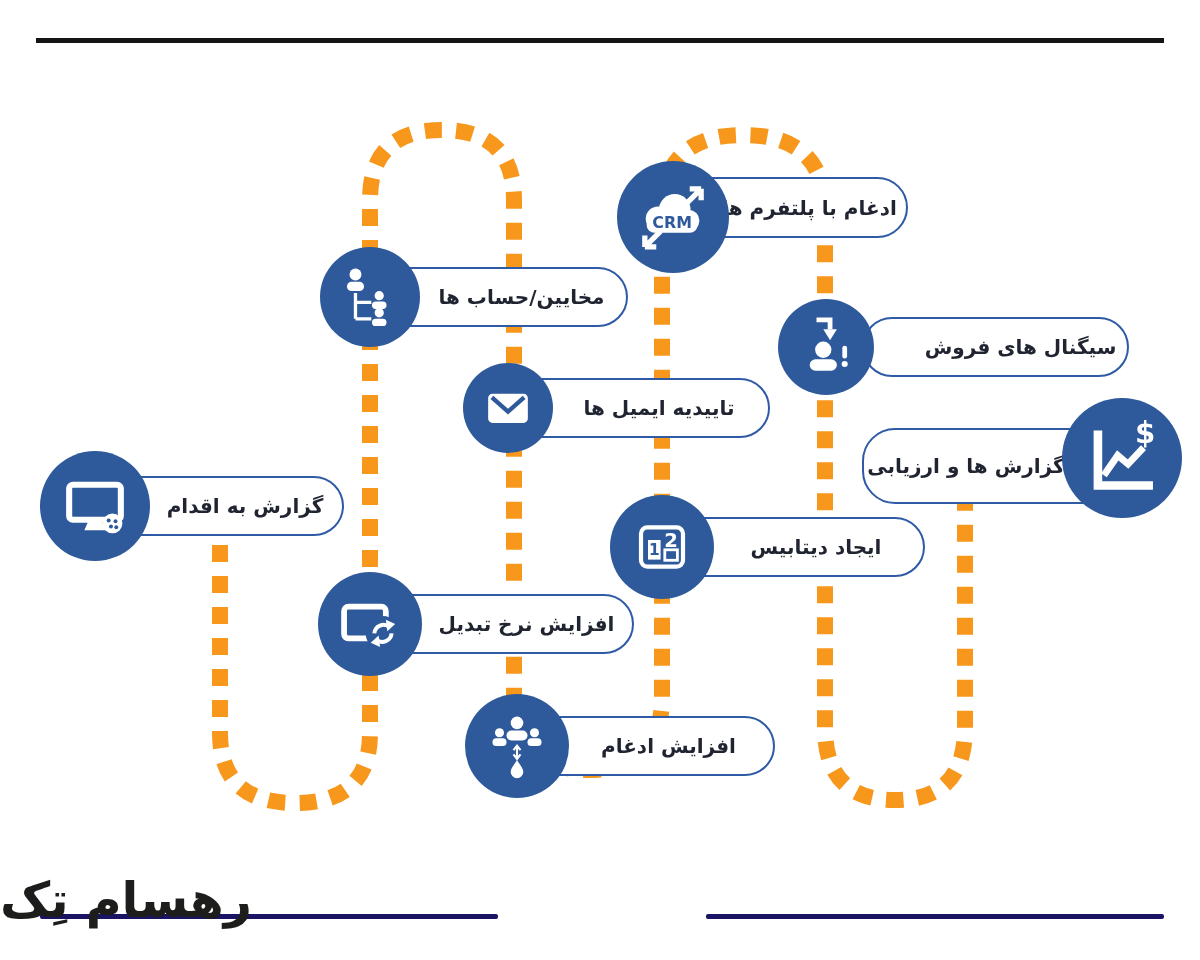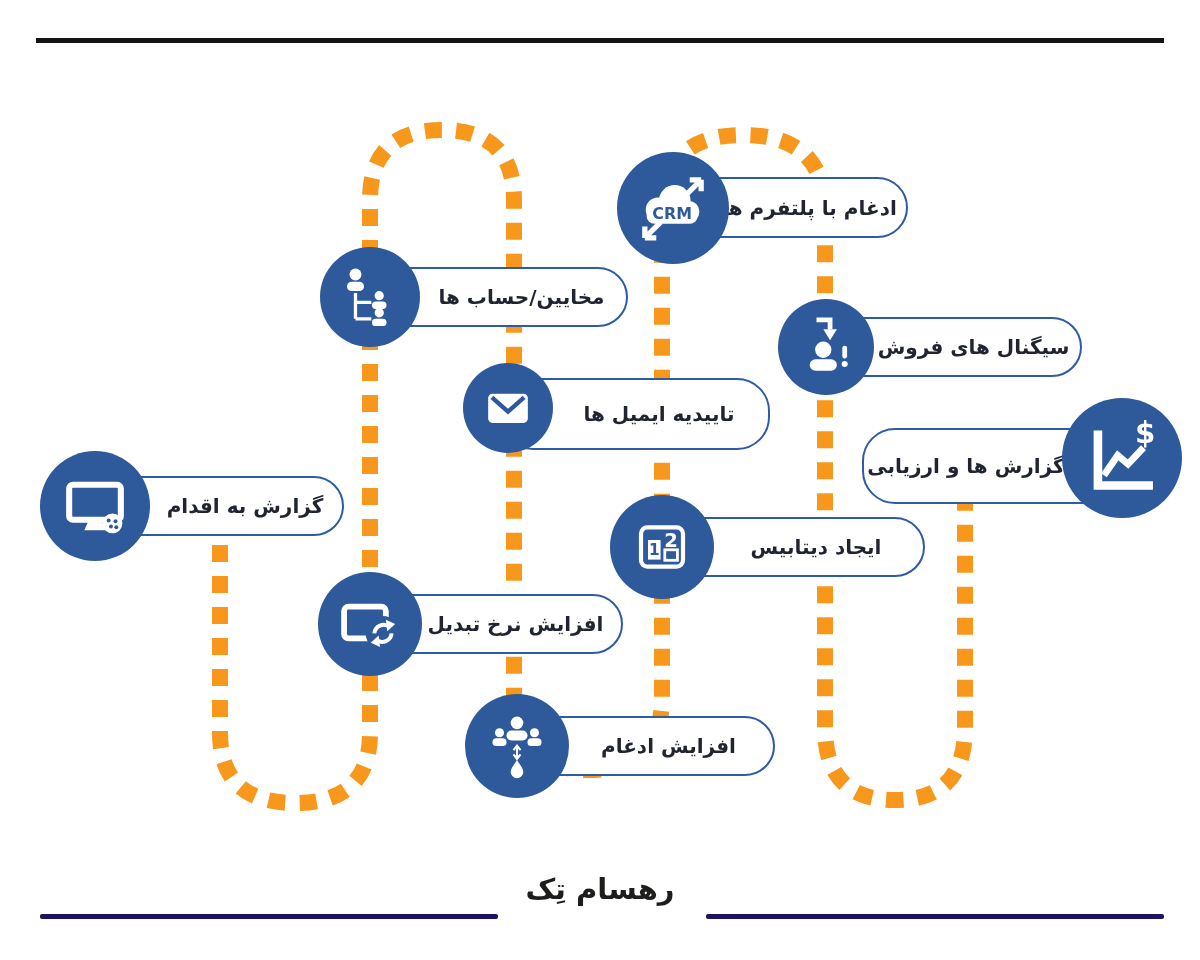--- a/index.html
+++ b/index.html
@@ -27,40 +27,40 @@
   .pill .lbl{
     font-weight:bold;font-size:20px;color:var(--label);white-space:nowrap;
   }
   .bubble{
     position:absolute;border-radius:50%;background:var(--blue);
     display:flex;align-items:center;justify-content:center;z-index:3;
   }
   .bubble svg{display:block;}
   .footer-line{position:absolute;top:914px;height:5px;background:var(--navy);border-radius:2px;}
   .logo{
-    position:absolute;top:872px;left:0;width:1200px;text-align:center;z-index:4;
-    font-weight:bold;font-size:29px;color:#1D1D1B;direction:rtl;letter-spacing:-1px;
+    position:absolute;top:872px;left:0;width:1200px;text-align:left;z-index:4;
+    font-weight:bold;font-size:49px;color:#1D1D1B;direction:rtl;letter-spacing:-1px;
   }
 </style>
 </head>
 <body>
 
 <div id="canvas">
 
   <div class="top-rule"></div>
 
   <svg id="path-svg" width="1200" height="960" viewBox="0 0 1200 960">
     <path d="M220 545 V733 Q220 803 295 803 Q370 803 370 733 V200 Q370 130 442 130 Q514 130 514 200 V698 Q514 770 588 770 Q662 770 662 698 V212 Q662 135 743 135 Q825 135 825 212 V728 Q825 800 895 800 Q965 800 965 728 V492" fill="none" stroke="#F7981D" stroke-width="16" stroke-dasharray="17 14" stroke-linecap="butt" stroke-linejoin="round"></path>
   </svg>
 
   <div class="node">
     <div class="pill" style="left:660px;top:177px;width:248px;height:61px;padding-right:10px;padding-left:60px;">
       <span class="lbl">ادغام با پلتفرم ها</span>
     </div>
-    <div class="bubble" style="left:617px;top:152px;width:112px;height:112px;">
+    <div class="bubble" style="left:617px;top:161px;width:112px;height:112px;">
       <svg width="88" height="88" viewBox="0 0 100 100">
         <path d="M64 36 L82 18 M82 18 h-13 M82 18 v13" stroke="#fff" stroke-width="6" fill="none"></path>
         <path d="M36 66 L18 84 M18 84 h13 M18 84 v-13" stroke="#fff" stroke-width="6" fill="none"></path>
         <circle cx="33" cy="52" r="14" fill="#fff"></circle>
         <circle cx="52" cy="42" r="18" fill="#fff"></circle>
         <circle cx="68" cy="54" r="12" fill="#fff"></circle>
         <rect x="20" y="50" width="58" height="18" rx="9" fill="#fff"></rect>
         <text x="49" y="63" text-anchor="middle" font-size="18" font-weight="bold" fill="#2E5A9B">CRM</text>
       </svg>
     </div>
@@ -77,37 +77,37 @@
         <path d="M28 44 V83 M28 58 H52 M28 83 H52" stroke="#fff" stroke-width="5" fill="none"></path>
         <circle cx="64" cy="48" r="7" fill="#fff"></circle>
         <rect x="53" y="57" width="22" height="11" rx="5.5" fill="#fff"></rect>
         <circle cx="64" cy="74" r="7" fill="#fff"></circle>
         <rect x="53" y="83" width="22" height="11" rx="5.5" fill="#fff"></rect>
       </svg>
     </div>
   </div>
 
   <div class="node">
-    <div class="pill" style="left:815px;top:317px;width:267px;height:60px;padding-left:50px;">
+    <div class="pill" style="left:862px;top:317px;width:267px;height:60px;padding-left:50px;">
       <span class="lbl">سیگنال های فروش</span>
     </div>
     <div class="bubble" style="left:778px;top:299px;width:96px;height:96px;">
       <svg width="68" height="68" viewBox="0 0 100 100">
         <path d="M36 10 H56 V24" stroke="#fff" stroke-width="7" fill="none"></path>
         <polygon points="46,24 66,24 56,40" fill="#fff"></polygon>
         <circle cx="46" cy="54" r="12" fill="#fff"></circle>
         <rect x="26" y="68" width="40" height="17" rx="8.5" fill="#fff"></rect>
         <rect x="74" y="48" width="7" height="19" rx="3.5" fill="#fff"></rect>
         <circle cx="77.5" cy="75" r="4.5" fill="#fff"></circle>
       </svg>
     </div>
   </div>
 
   <div class="node">
-    <div class="pill" style="left:500px;top:378px;width:270px;height:72px;padding-left:48px;">
+    <div class="pill" style="left:500px;top:378px;width:270px;height:60px;padding-left:48px;">
       <span class="lbl">تاییدیه ایمیل ها</span>
     </div>
     <div class="bubble" style="left:463px;top:363px;width:90px;height:90px;">
       <svg width="62" height="62" viewBox="0 0 100 100">
         <rect x="18" y="27" width="64" height="47" rx="7" fill="#fff"></rect>
         <path d="M24 33 L50 56 L76 33" stroke="#2E5A9B" stroke-width="7" fill="none"></path>
       </svg>
     </div>
   </div>
 
@@ -150,21 +150,21 @@
         <rect x="20" y="22" width="60" height="56" rx="9" stroke="#fff" stroke-width="6" fill="none"></rect>
         <rect x="30" y="40" width="18" height="28" fill="#fff"></rect>
         <text x="39" y="62" text-anchor="middle" font-size="22" font-weight="bold" fill="#2E5A9B">1</text>
         <text x="63" y="50" text-anchor="middle" font-size="28" font-weight="bold" fill="#fff">2</text>
         <rect x="54" y="54" width="18" height="15" stroke="#fff" stroke-width="4" fill="none"></rect>
       </svg>
     </div>
   </div>
 
   <div class="node">
-    <div class="pill" style="left:353px;top:594px;width:270px;height:60px;padding-left:55px;">
+    <div class="pill" style="left:364px;top:594px;width:270px;height:60px;padding-left:55px;">
       <span class="lbl">افزایش نرخ تبدیل</span>
     </div>
     <div class="bubble" style="left:318px;top:572px;width:104px;height:104px;">
       <svg width="72" height="72" viewBox="0 0 100 100">
         <rect x="14" y="26" width="58" height="44" rx="6" stroke="#fff" stroke-width="8" fill="none"></rect>
         <circle cx="68" cy="63" r="24" fill="#2E5A9B"></circle>
         <path d="M56 63 a13 13 0 0 1 21 -9" stroke="#fff" stroke-width="5.5" fill="none"></path>
         <polygon points="72,44 85,50 74,60" fill="#fff"></polygon>
         <path d="M80 63 a13 13 0 0 1 -21 9" stroke="#fff" stroke-width="5.5" fill="none"></path>
         <polygon points="64,82 51,76 62,66" fill="#fff"></polygon>

